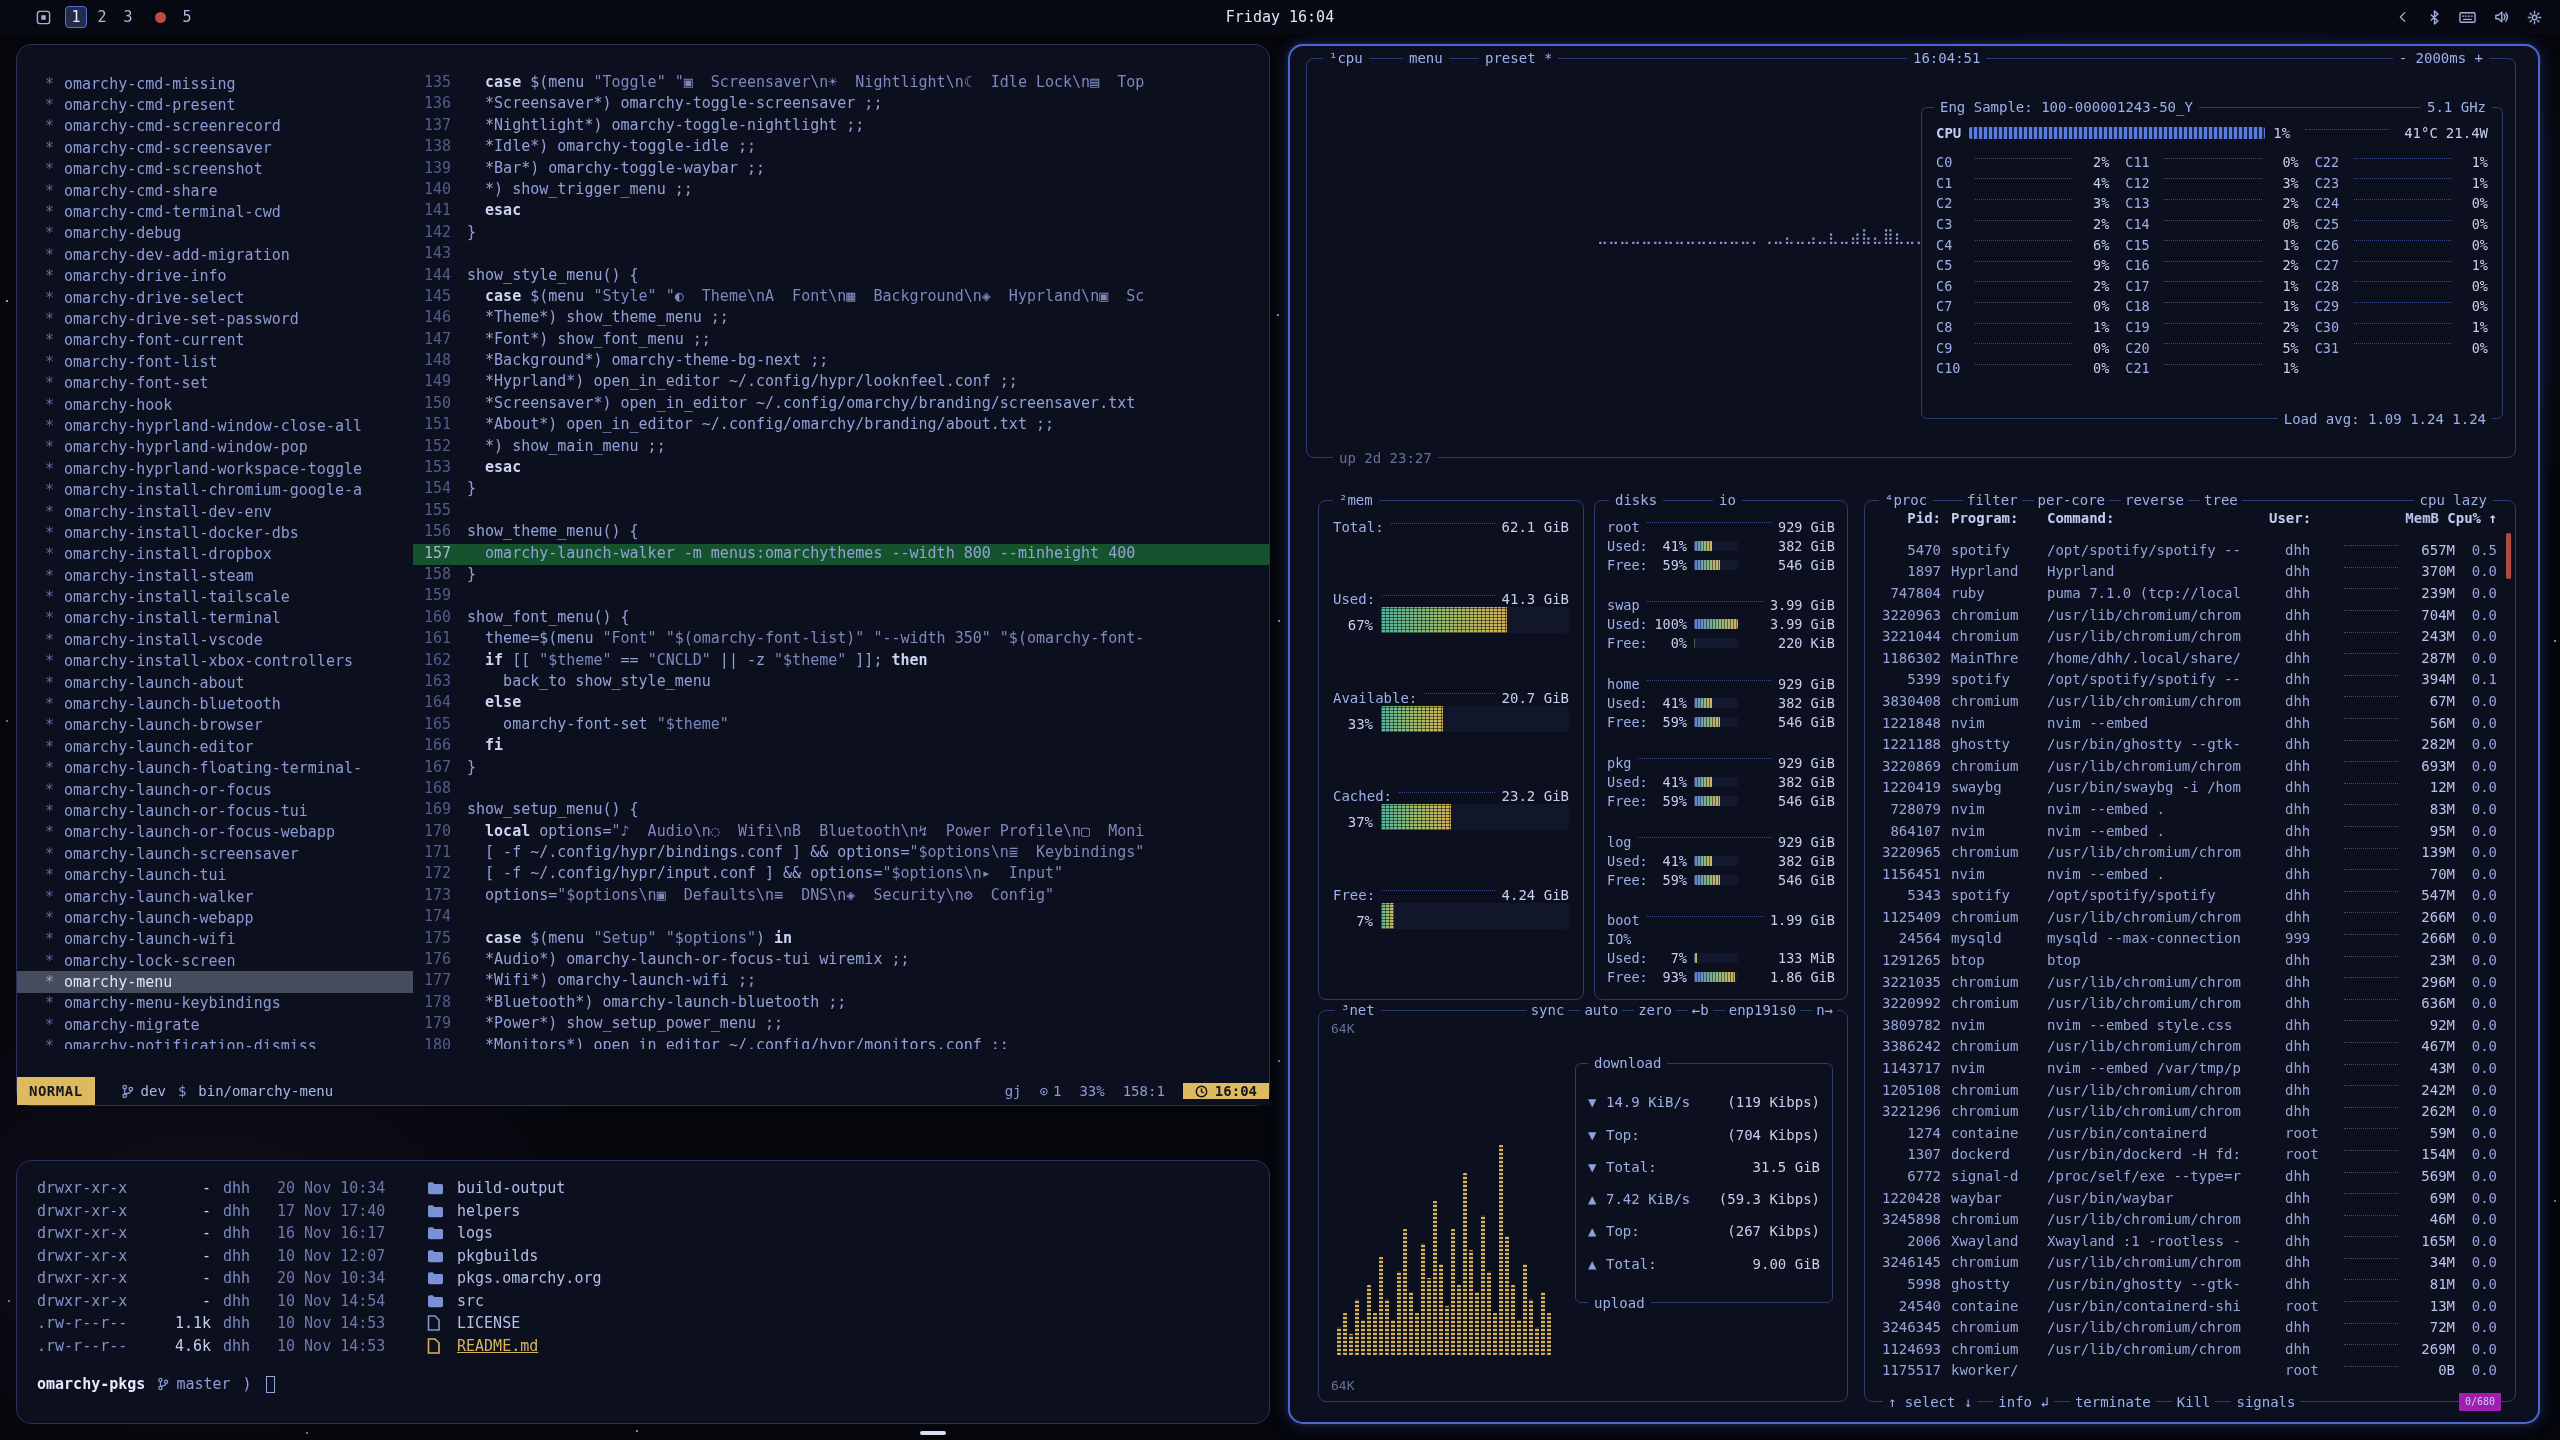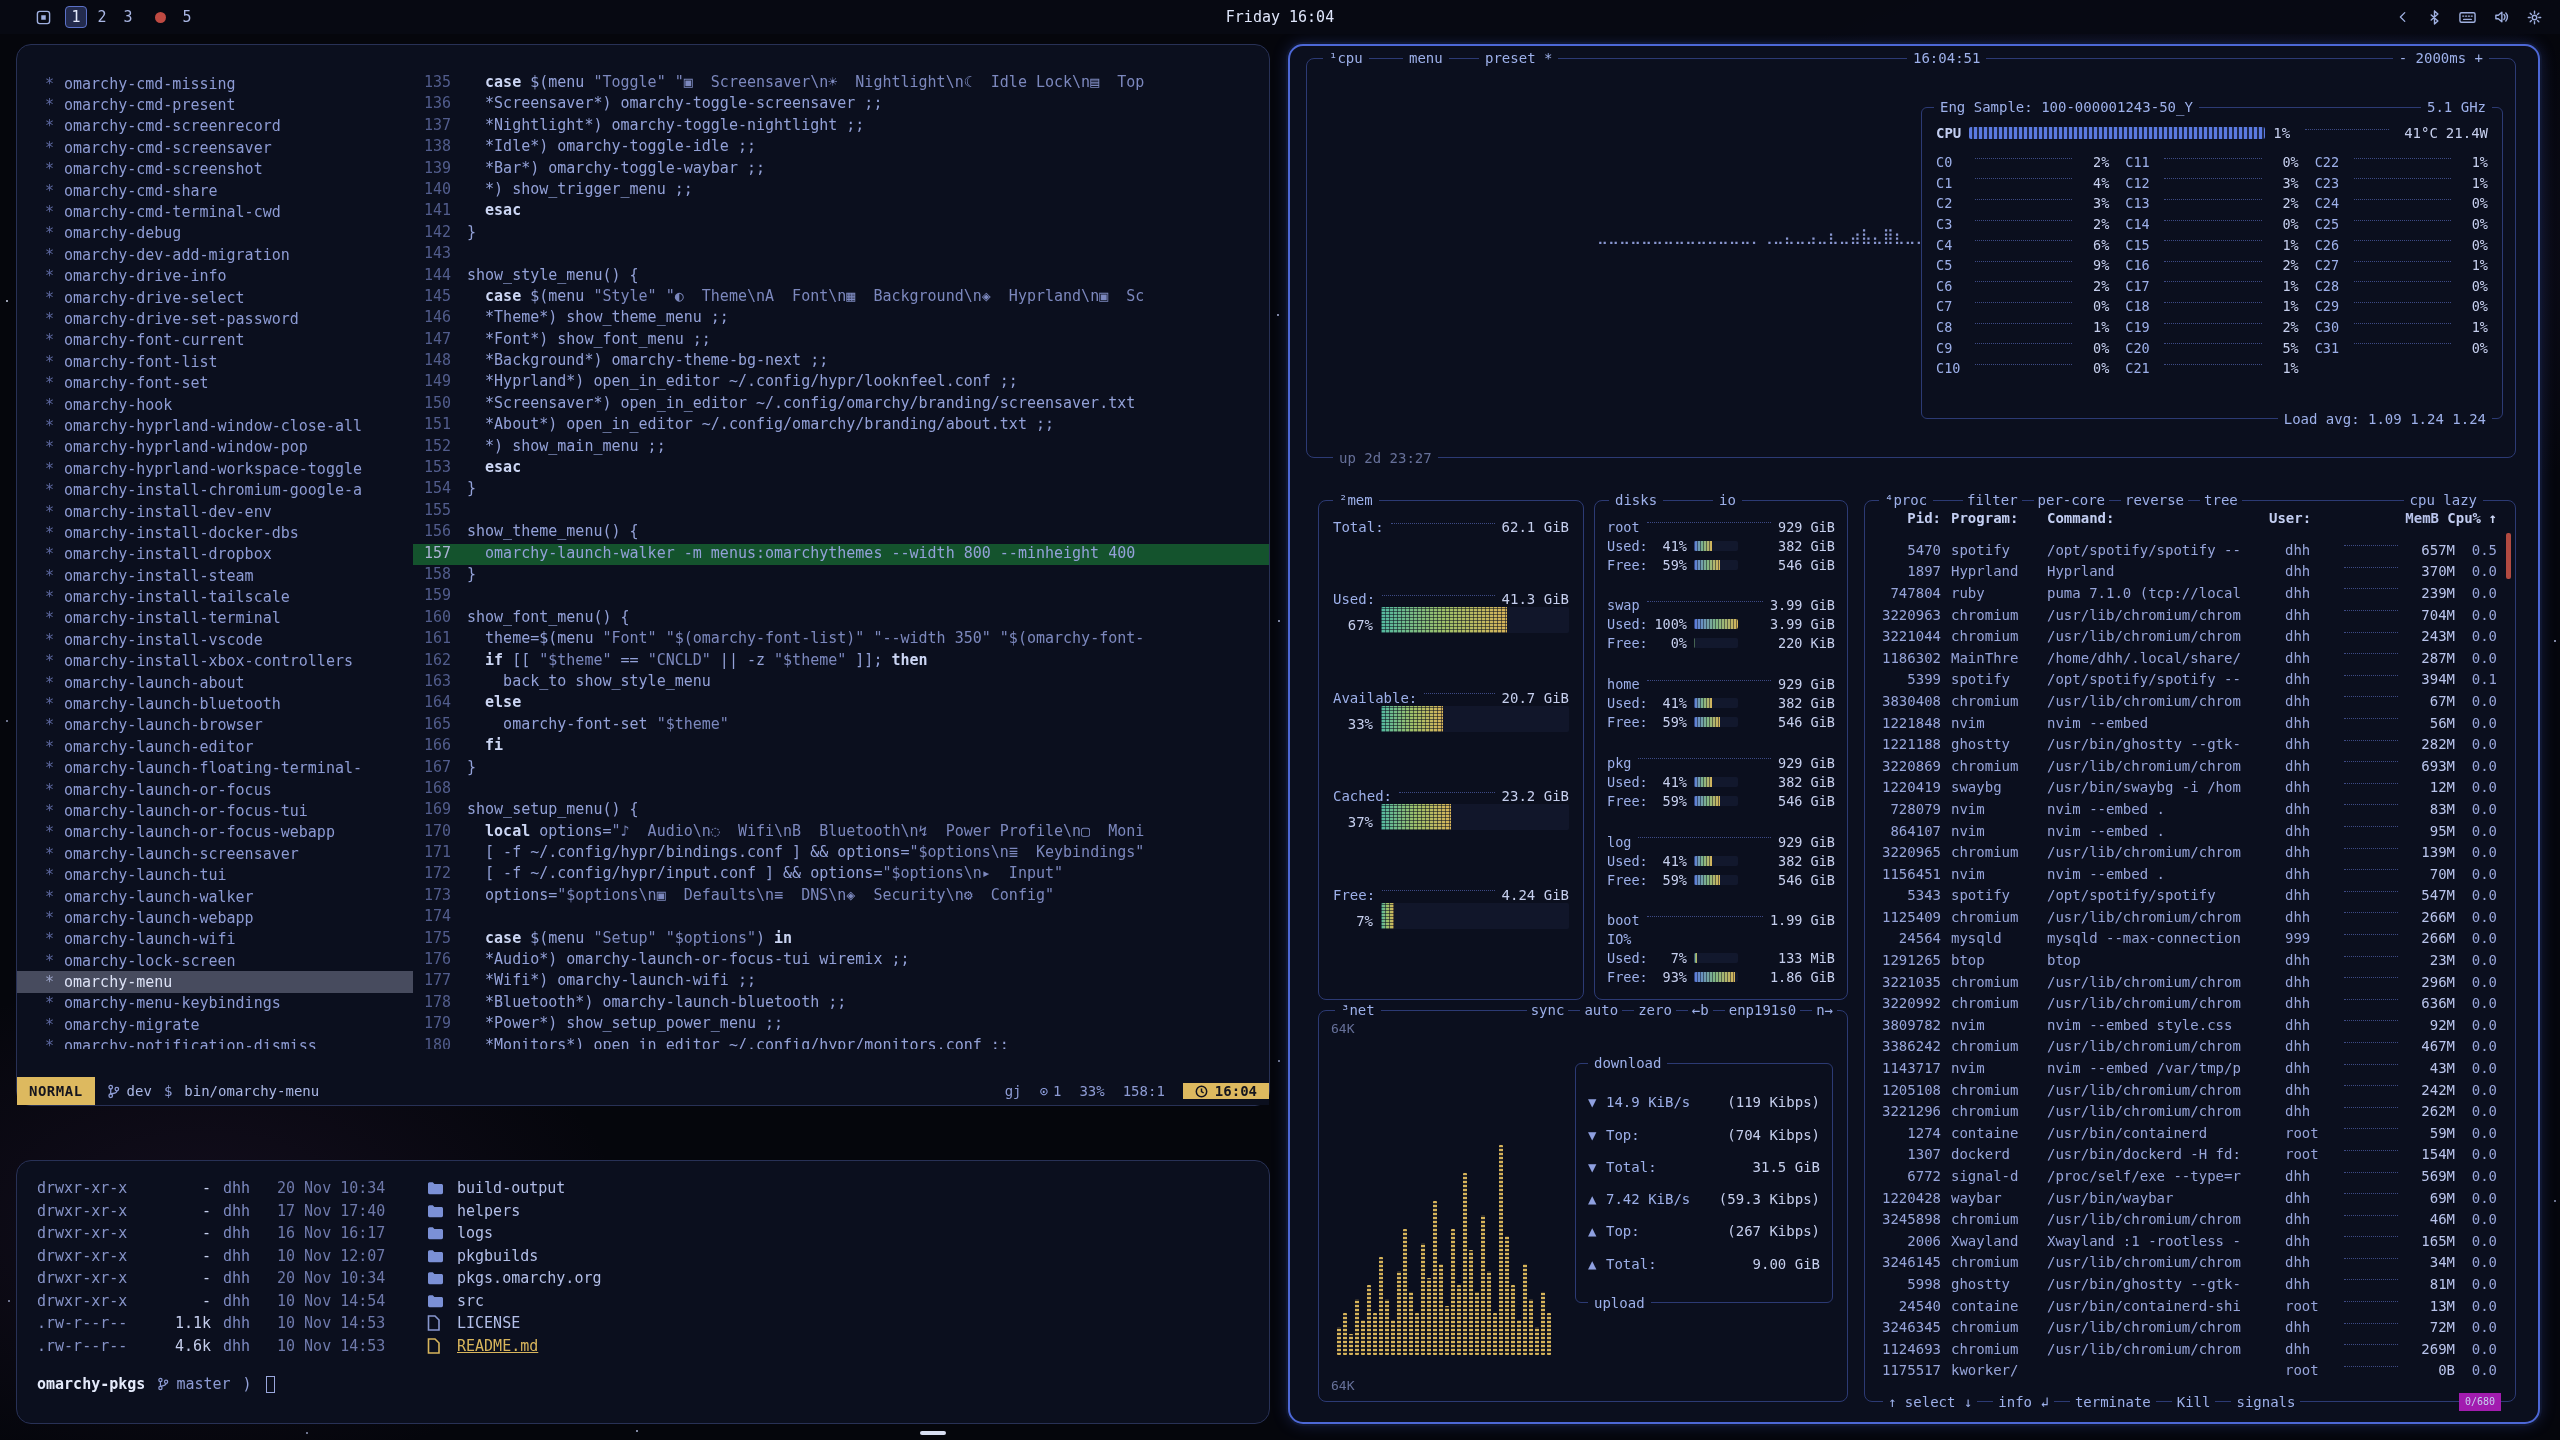--- a/index.html
+++ b/index.html
@@ -60,21 +60,21 @@
   .code-line .ct { color:#93a1d8; }
   .kw { color:#ccd6f4; font-weight:bold; }
   .str { color:#7c88be; }
   .code-line.cursorline { background:#14532d; }
   .code-line.cursorline .ln { color:#aab2d4; }
 
   .statusline { position:absolute; left:0; right:0; bottom:0; height:28px;
     display:flex; align-items:center; font-size:14px; color:#8d9bd4; background:#0b0f1e; }
   .seg.mode { background:#ddb95f; color:#15151e; font-weight:bold; padding:0 12px;
     height:100%; display:flex; align-items:center; letter-spacing:.5px; }
-  .branch-seg { display:flex; align-items:center; gap:7px; padding:0 12px; color:#aab7e4; }
+  .branch-seg { display:flex; align-items:center; gap:7px; padding:0 12px; color:#aab7e4;margin-left:14px; }
   .branch-seg svg { stroke:#8d9bd4; fill:none; stroke-width:1.4; }
   .dollar { padding-right:12px; }
   .file-seg { color:#aab7e4; }
   .sl-right { margin-left:auto; display:flex; align-items:center; gap:18px; }
   .diag { display:flex; align-items:center; gap:5px; }
   .dico { color:#8fa0e0; }
   .seg.time { background:#ddb95f; color:#15151e; font-weight:bold; padding:0 12px;
     height:100%; display:flex; align-items:center; gap:7px; }
   .seg.time svg { stroke:#15151e; fill:none; stroke-width:1.6; }
 
@@ -1121,21 +1121,21 @@
   </div>
 
   <div class="bbox procbox">
     <span class="btitle" style="left:14px">⁴proc</span>
     <div class="btabs" id="proctabs" style="left:98px">
         <div class="btab">filter</div>
         <div class="btab">per-core</div>
         <div class="btab">reverse</div>
         <div class="btab">tree</div>
       </div>
-    <span class="btitle" style="right:32px">cpu lazy</span>
+    <span class="btitle" style="right:22px">cpu lazy</span>
     <div class="proc-head">
       <span class="p-pid">Pid:</span>
       <span class="p-prog">Program:</span>
       <span class="p-cmd">Command:</span>
       <span class="p-user">User:</span>
       <span class="p-lead" style="border:none"></span>
       <span class="p-mem">MemB</span>
       <span class="p-cpu">Cpu%</span>
       <span class="p-sort">↑</span>
     </div>

